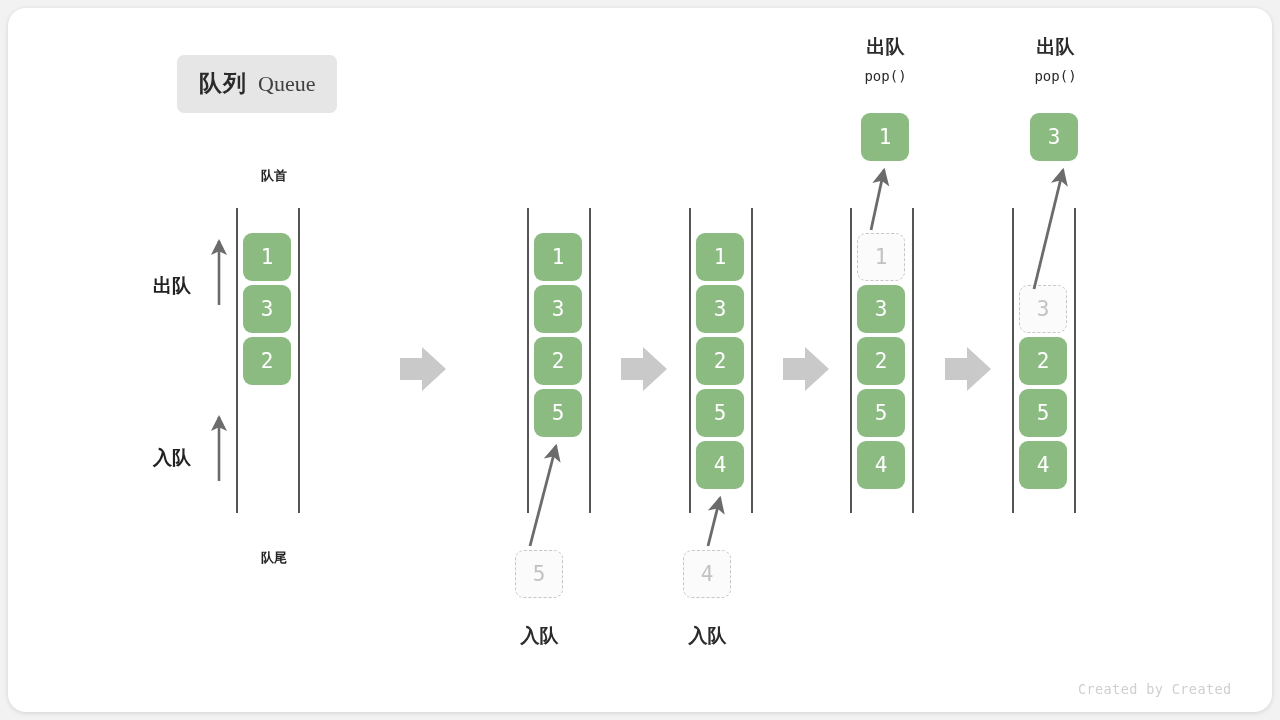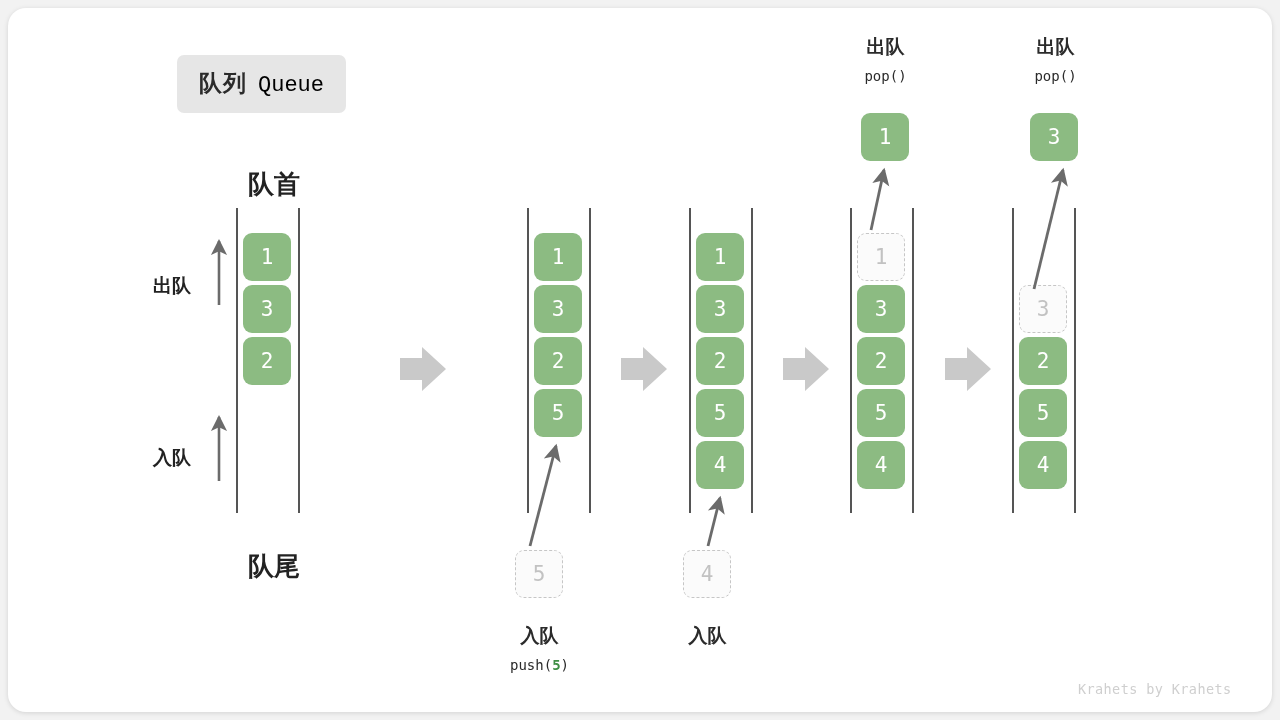--- a/index.html
+++ b/index.html
@@ -22,25 +22,25 @@
   
   #title-chip{
     left:169px;top:47px;
     background:#e6e6e6;
     border-radius:7px;
     padding:13px 22px 14px 22px;
     display:flex;align-items:baseline;gap:11px;
     color:#2b2b2b;
   }
   #title-cn{font-size:23px;font-weight:bold;letter-spacing:1px;}
-  #title-en{font-size:22px;font-family:Liberation Mono, monospace;color:#000000;}
+  #title-en{font-size:22px;font-family:Liberation Serif, serif;color:#404040;}
 
   
   .hdr-label{
-    font-size:26px;font-weight:bold;color:#222;
+    font-size:13px;font-weight:bold;color:#222;
     text-align:center;white-space:nowrap;
   }
   .side-label{
     font-size:19px;font-weight:bold;color:#222;white-space:nowrap;
   }
   .op-label{
     font-size:19px;color:#2b2b2b;text-align:center;white-space:nowrap;
     line-height:1.72;
   }
   .op-label .cn{font-weight:bold;font-family:"Liberation Sans","DejaVu Sans",sans-serif;}
@@ -102,21 +102,20 @@
   <div class="abs rail" style="left:581px;top:200px;height:305px;"></div>
 
   <div class="abs cell filled" style="left:526px;top:225px;">1</div>
   <div class="abs cell filled" style="left:526px;top:277px;">3</div>
   <div class="abs cell filled" style="left:526px;top:329px;">2</div>
   <div class="abs cell filled" style="left:526px;top:381px;">5</div>
 
   <div class="abs cell ghost" style="left:507px;top:542px;">5</div>
   <div class="abs op-label" style="left:429px;top:612px;width:205px;">
     <div class="cn">入队</div>
-    <div class="code"><span>push(</span><span class="arg">5</span><span>)</span></div>
   </div>
 
   <div class="abs rail" style="left:681px;top:200px;height:305px;"></div>
   <div class="abs rail" style="left:743px;top:200px;height:305px;"></div>
 
   <div class="abs cell filled" style="left:688px;top:225px;">1</div>
   <div class="abs cell filled" style="left:688px;top:277px;">3</div>
   <div class="abs cell filled" style="left:688px;top:329px;">2</div>
   <div class="abs cell filled" style="left:688px;top:381px;">5</div>
   <div class="abs cell filled" style="left:688px;top:433px;">4</div>
@@ -178,15 +177,15 @@
       <path d="M613,350 h22 v-11 l24,22 l-24,22 v-11 h-22 z"></path>
     </g>
     <g fill="#c9c9c9">
       <path d="M775,350 h22 v-11 l24,22 l-24,22 v-11 h-22 z"></path>
     </g>
     <g fill="#c9c9c9">
       <path d="M937,350 h22 v-11 l24,22 l-24,22 v-11 h-22 z"></path>
     </g>
   </svg>
 
-  <div class="abs" id="credit">Krahets by Krahets</div>
+  <div class="abs" id="credit">Created by Created</div>
 
 </div>
 
 </body></html>

